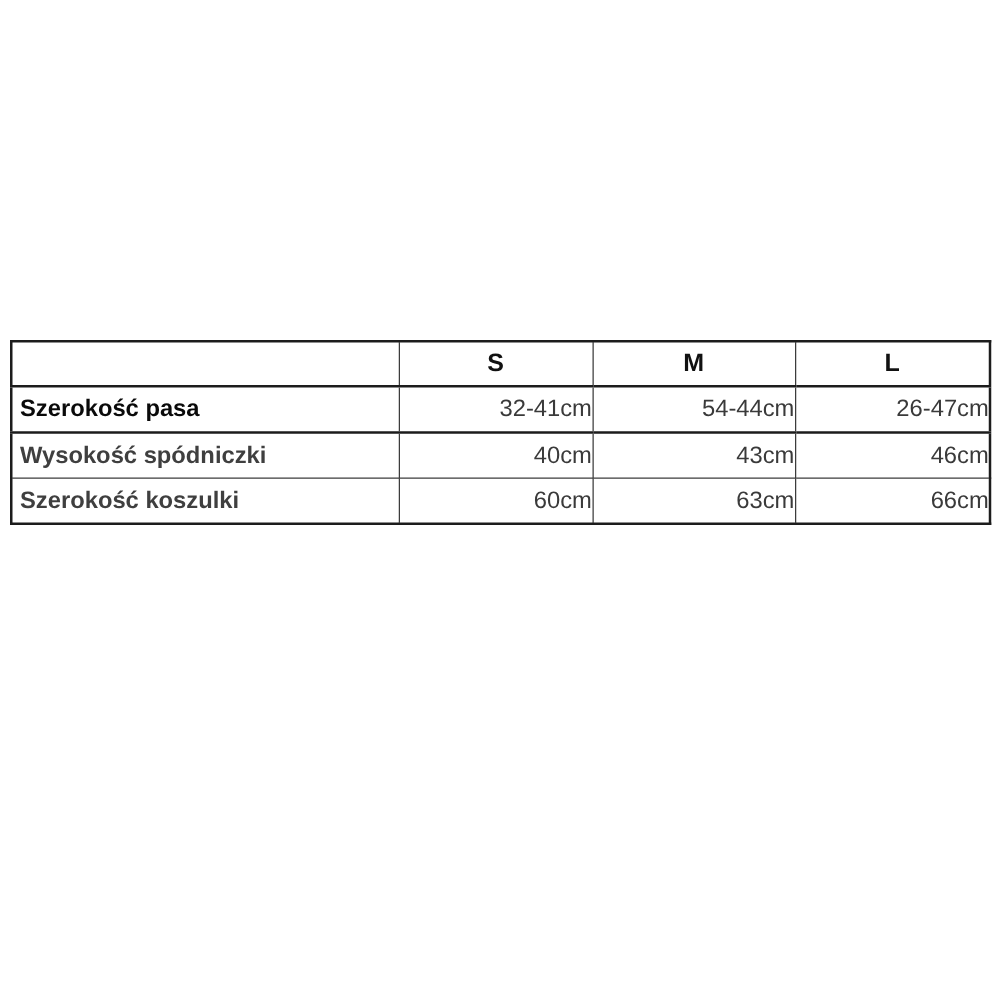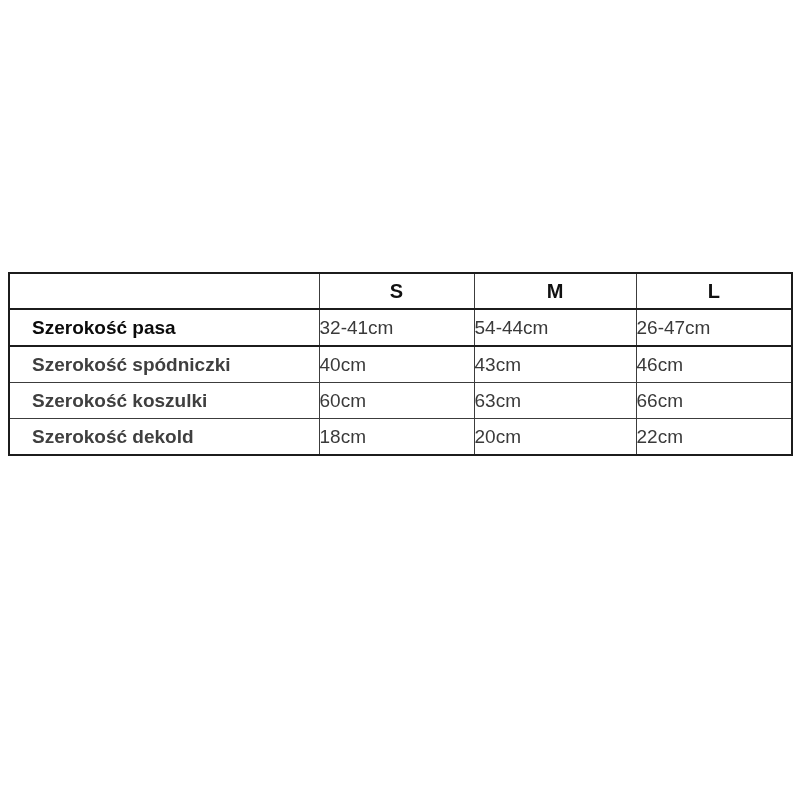--- a/index.html
+++ b/index.html
@@ -40,33 +40,33 @@
   table.size-chart thead th {
     height: 34px;
     border-bottom: 2px solid #1c1c1c;
     font-size: 20px;
     font-weight: bold;
     color: #111111;
     text-align: center;
   }
   table.size-chart td.row-label {
     text-align: left;
-    padding-left: 22px;
+    padding-left: 6px;
     font-size: 19px;
     font-weight: bold;
     color: #3f3f3f;
   }
   table.size-chart tr.emphasis td.row-label {
     color: #0a0a0a;
   }
   table.size-chart tr.emphasis td {
     border-bottom: 2px solid #1c1c1c;
   }
   table.size-chart td.val {
-    text-align: left;
+    text-align: right;
     font-size: 19px;
     font-weight: normal;
     color: #3a3a3a;
   }
 </style>
 </head>
 <body>
 
 <div class="size-chart-wrap">
   <table class="size-chart">
@@ -85,32 +85,26 @@
       </tr>
     </thead>
     <tbody>
       <tr class="emphasis">
         <td class="row-label">Szerokość pasa</td>
         <td class="val">32-41cm</td>
         <td class="val">54-44cm</td>
         <td class="val">26-47cm</td>
       </tr>
       <tr>
-        <td class="row-label">Szerokość spódniczki</td>
+        <td class="row-label">Wysokość spódniczki</td>
         <td class="val">40cm</td>
         <td class="val">43cm</td>
         <td class="val">46cm</td>
       </tr>
       <tr>
         <td class="row-label">Szerokość koszulki</td>
         <td class="val">60cm</td>
         <td class="val">63cm</td>
         <td class="val">66cm</td>
       </tr>
-      <tr>
-        <td class="row-label">Szerokość dekold</td>
-        <td class="val">18cm</td>
-        <td class="val">20cm</td>
-        <td class="val">22cm</td>
-      </tr>
     </tbody>
   </table>
 </div>
 
 </body></html>

